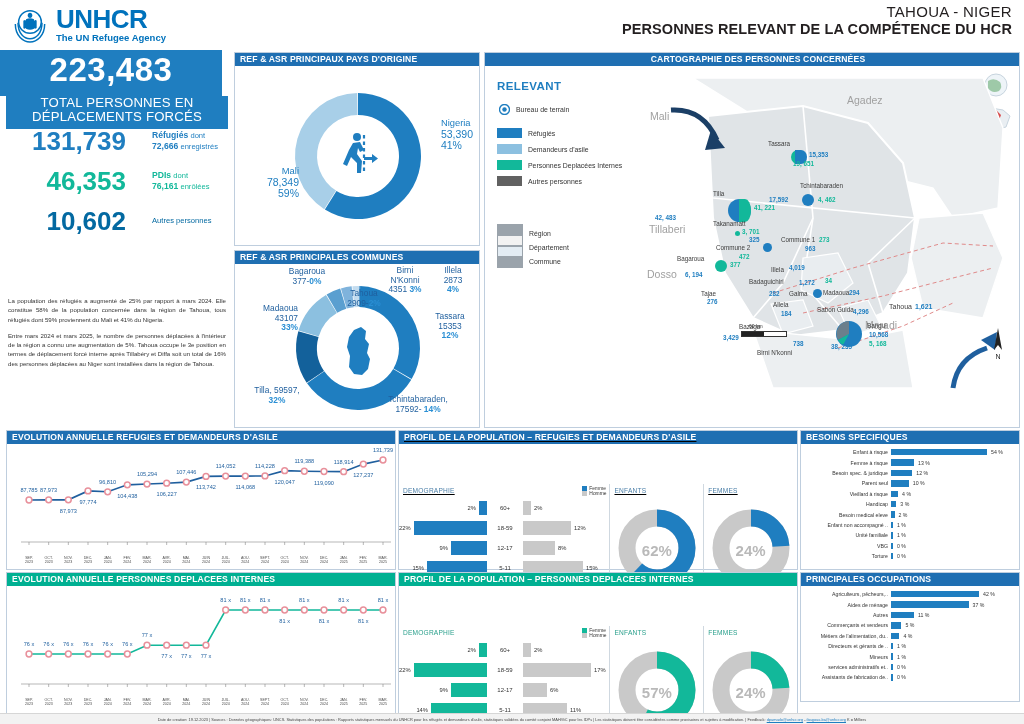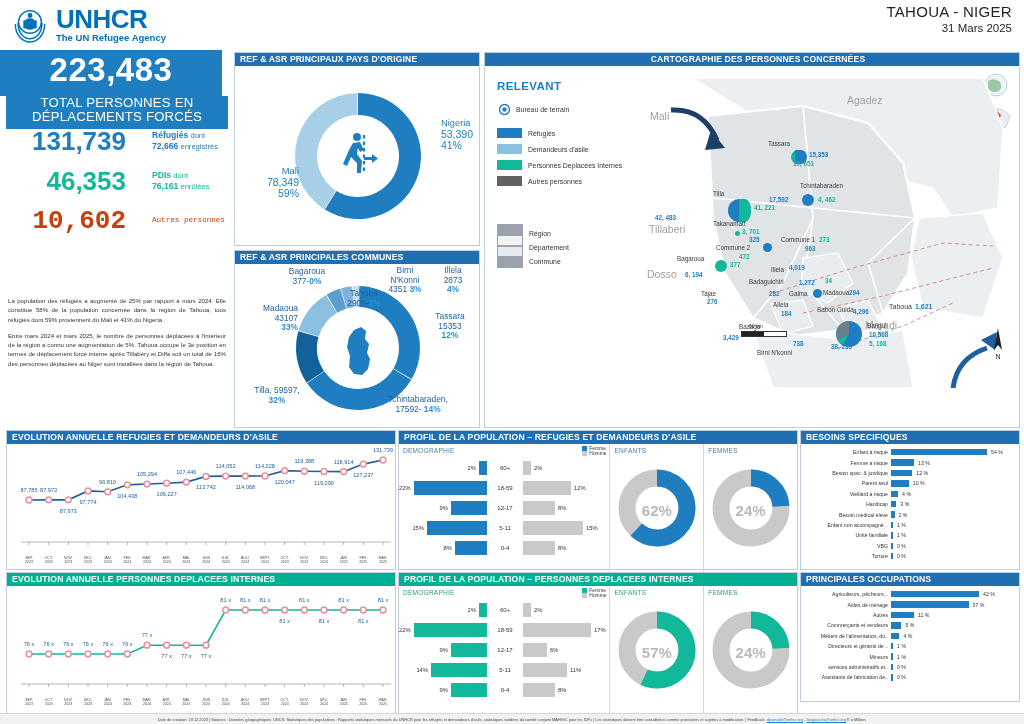--- a/index.html
+++ b/index.html
@@ -32,21 +32,21 @@
   
   #kpi-panel { left:6px; top:52px; width:222px; height:46px; background:#1f7ec0; border:none; }
   .kpi-big { color:#fff; font-size:33px; font-weight:bold; text-align:center; letter-spacing:.5px; line-height:1; padding-top:3px;}
   .kpi-sub { color:#fff; font-size:13.2px; text-align:center; line-height:1.08; letter-spacing:.2px; }
 
   #stats { position:absolute; left:6px; top:128px; width:222px; }
   .stat-row { display:flex; align-items:center; margin-bottom:14px; }
   .stat-num { font-size:26px; font-weight:bold; line-height:1; width:128px; text-align:right; padding-right:8px;}
   .stat-lbl { font-size:7.6px; line-height:1.25;margin-left:18px; }
   .stat-lbl b { font-size:8.6px; }
-  .c-blue { color:#1f7ec0; } .c-green { color:#12b89a; } .c-grey { color:#c2410c;font-family:Liberation Mono, monospace; }
+  .c-blue { color:#1f7ec0; } .c-green { color:#12b89a; } .c-grey { color:#0369a1; }
 
   #intro { position:absolute; left:8px; top:296px; width:218px; font-size:6.1px;
            line-height:1.52; color:#333; text-align:justify; }
   #intro p { margin-bottom:7px; }
 
   
   #donut-origin { left:234px; top:52px; width:246px; height:194px; }
   #donut-commune { left:234px; top:250px; width:246px; height:178px; }
   .donut-body { position:relative; width:100%; height:calc(100% - 13px);text-decoration:underline; }
 
@@ -68,31 +68,31 @@
   .mlabel { position:absolute; font-size:6.3px; color:#3c3c3c; white-space:nowrap; }
   .mlabel.region { font-size:10.5px; color:#a0a0a0; }
   .mval-b { color:#1f7ec0; font-weight:bold; }
   .mval-g { color:#12b89a; font-weight:bold; }
   .dot { position:absolute; border-radius:50%; }
   .scalebar { position:absolute; font-size:5px; color:#333; }
 
   
   #evo-ref { left:6px; top:430px; width:390px; height:140px; }
   #evo-idp { left:6px; top:572px; width:390px; height:142px; }
-  #prof-ref { left:398px; top:430px; width:400px; height:140px; }
+  #prof-ref { left:398px; top:430px; width:400px; height:140px;text-decoration:underline; }
   #prof-idp { left:398px; top:572px; width:400px; height:142px; }
   #besoins { left:800px; top:430px; width:220px; height:140px; }
   #occup { left:800px; top:572px; width:220px; height:130px; }
 
   .chart-body { position:relative; width:100%; height:calc(100% - 13px); }
   .lblnum { position:absolute; font-size:5.6px; color:#1f5f9e; white-space:nowrap; }
   .xtick { position:absolute; font-size:3.6px; color:#4a4a4a; text-align:center; line-height:1.25; width:22px;}
 
   
-  .prof-cols { display:flex; height:100%; }
+  .prof-cols { display:flex; height:100%;margin-top:40px; }
   .pc { position:relative; }
   .pc.demo { width:212px; border-right:1px solid #cfd8e0; }
   .pc.enf  { width:94px;  border-right:1px solid #cfd8e0; }
   .pc.fem  { width:93px; }
   .pc-title { font-size:6.6px; color:#4b7fa8; padding:3px 0 0 4px; letter-spacing:.2px;}
   .pc-title.g { color:#2aa08c; }
   .legend-fh { position:absolute; right:3px; top:2px; font-size:4.9px; color:#333; }
   .legend-fh div { display:flex; align-items:center; gap:2px; }
   .legend-fh i { width:5px; height:5px; display:inline-block; }
 
@@ -141,21 +141,21 @@
           <path d="M36 25 q3 -2 4 0 l0 11 q-3 2 -4 0 z"></path>
         </g>
       </svg>
       <div class="logo-text">
         <div class="logo-title">UNHCR</div>
         <div class="logo-sub">The UN Refugee Agency</div>
       </div>
     </div>
     <div class="hdr-right">
       <div class="hdr-l1">TAHOUA - NIGER</div>
-      <div class="hdr-l3">31 Mars 2025</div>
+      <div class="hdr-l2">PERSONNES RELEVANT DE LA COMPÉTENCE DU HCR</div>
     </div>
   </div>
 
   <div id="kpi-panel">
     <div class="kpi-big">223,483</div>
   </div>
   <div style="position:absolute;left:6px;top:96px;width:222px;background:#1f7ec0;padding-bottom:4px;">
     <div class="kpi-sub">TOTAL PERSONNES EN</div>
     <div class="kpi-sub">DÉPLACEMENTS FORCÉS</div>
   </div>

